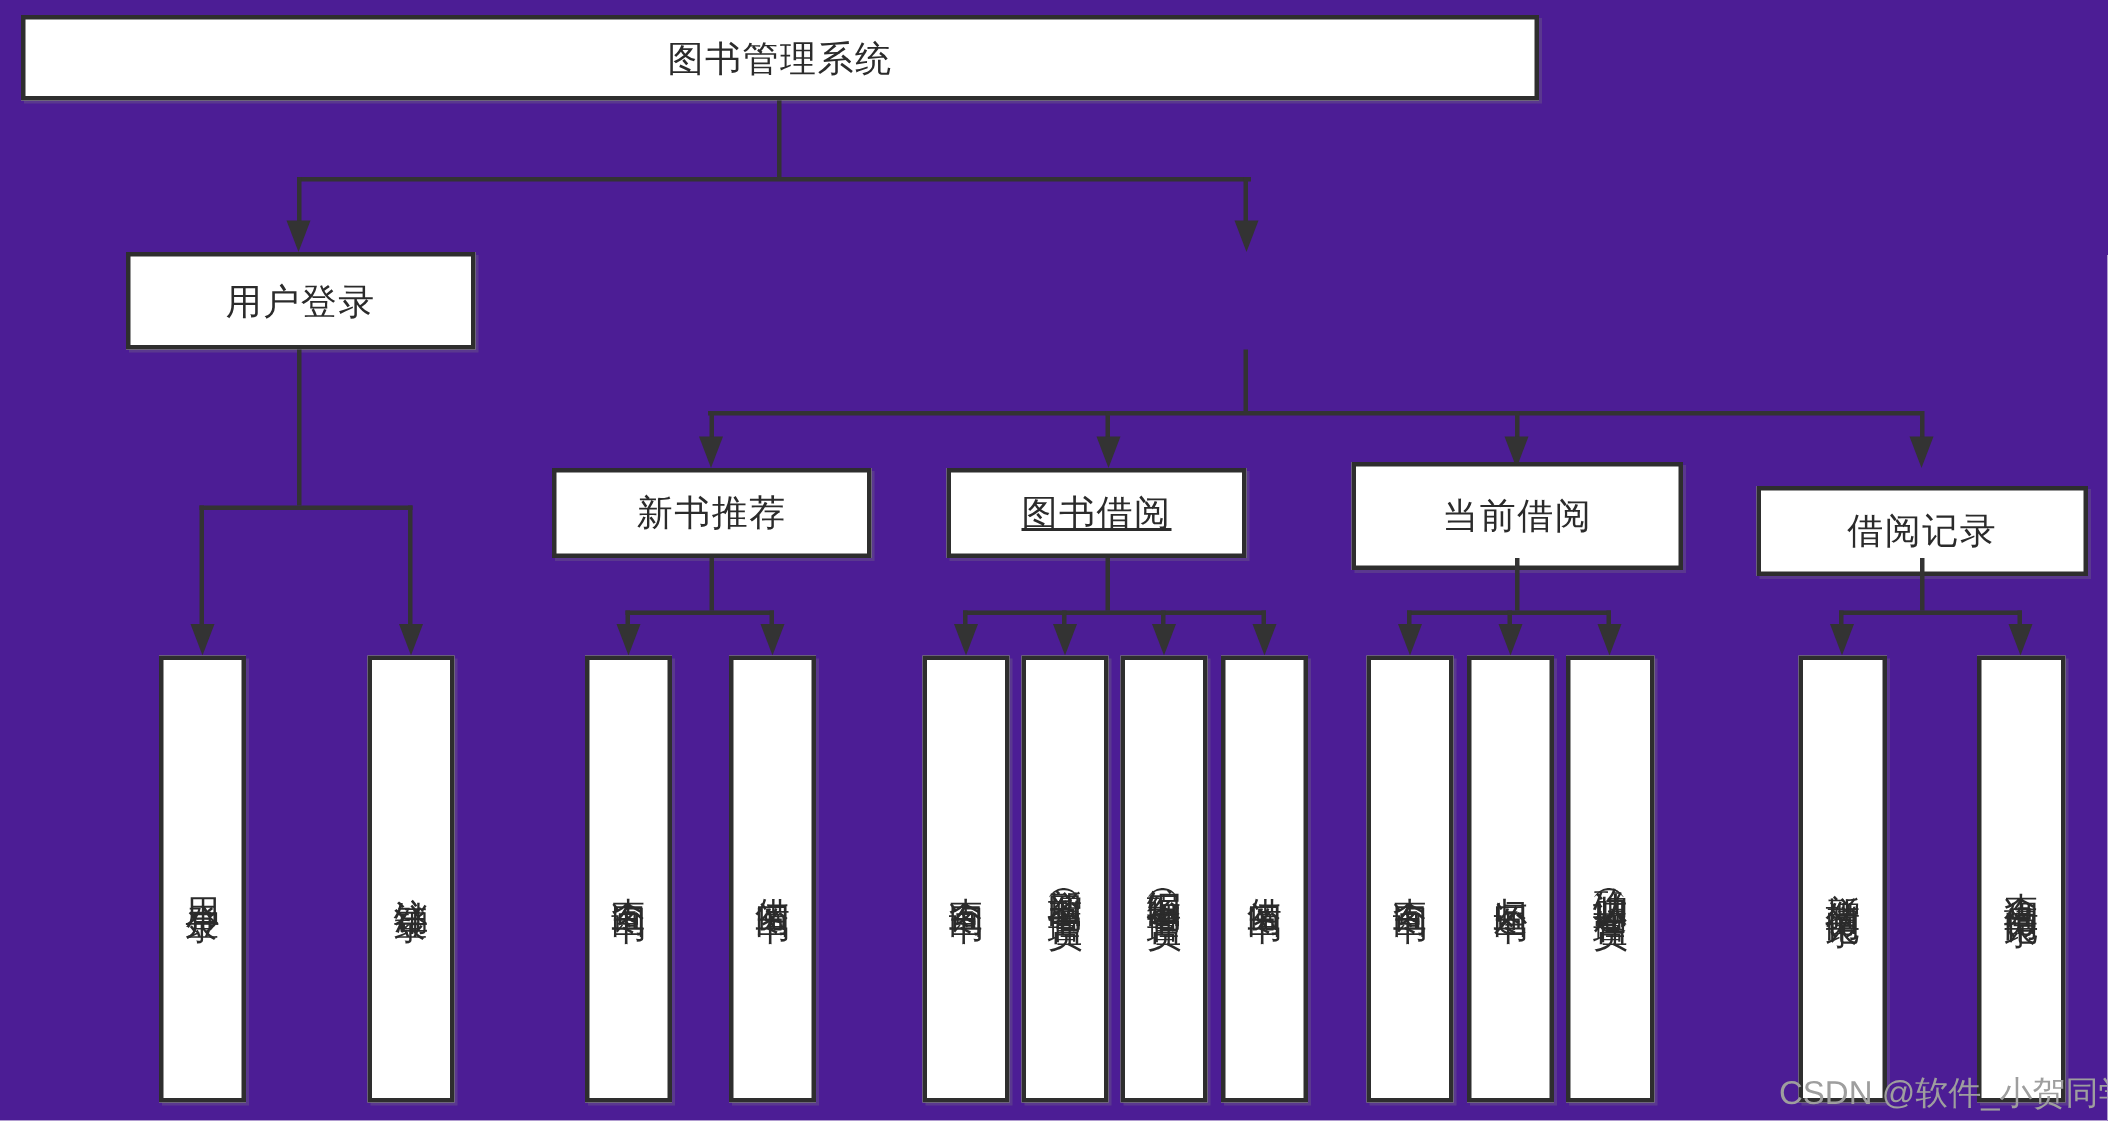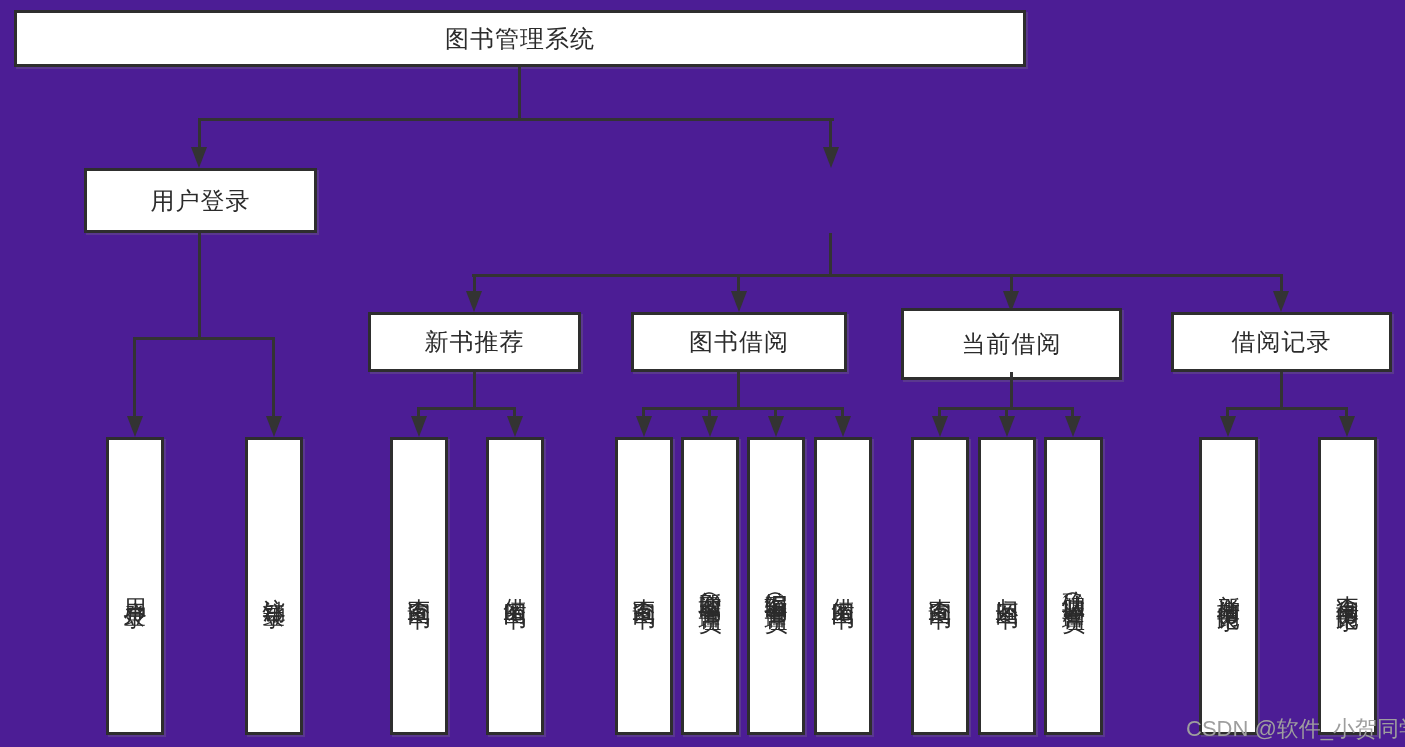--- a/index.html
+++ b/index.html
@@ -74,23 +74,23 @@
   <div class="vl" style="left:473px;top:274px;height:18px;"></div>
   <div class="vl" style="left:737px;top:274px;height:18px;"></div>
   <div class="vl" style="left:1010px;top:274px;height:18px;"></div>
   <div class="vl" style="left:1280px;top:274px;height:18px;"></div>
   <div class="arw" style="left:466px;top:291px;"></div>
   <div class="arw" style="left:731px;top:291px;"></div>
   <div class="arw" style="left:1003px;top:291px;"></div>
   <div class="arw" style="left:1273px;top:291px;"></div>
 
   <div class="box" style="left:368px;top:312px;width:213px;height:60px;">新书推荐</div>
-  <div class="box" style="left:631px;top:312px;width:216px;height:60px;">图书借阅</div>
+  <div class="box" style="left:631px;top:312px;width:200px;height:60px;text-decoration:underline;">图书借阅</div>
   <div class="box" style="left:901px;top:308px;width:221px;height:72px;">当前借阅</div>
-  <div class="box" style="left:1171px;top:312px;width:221px;height:60px;">借阅记录</div>
+  <div class="box" style="left:1171px;top:324px;width:221px;height:60px;">借阅记录</div>
 
   <div class="vl" style="left:473px;top:372px;height:35px;"></div>
   <div class="hl" style="left:417px;top:407px;width:99px;"></div>
   <div class="vl" style="left:417px;top:407px;height:12px;"></div>
   <div class="vl" style="left:513px;top:407px;height:12px;"></div>
   <div class="arw" style="left:411px;top:416px;"></div>
   <div class="arw" style="left:507px;top:416px;"></div>
 
   <div class="vl" style="left:737px;top:372px;height:35px;"></div>
   <div class="hl" style="left:642px;top:407px;width:202px;"></div>

